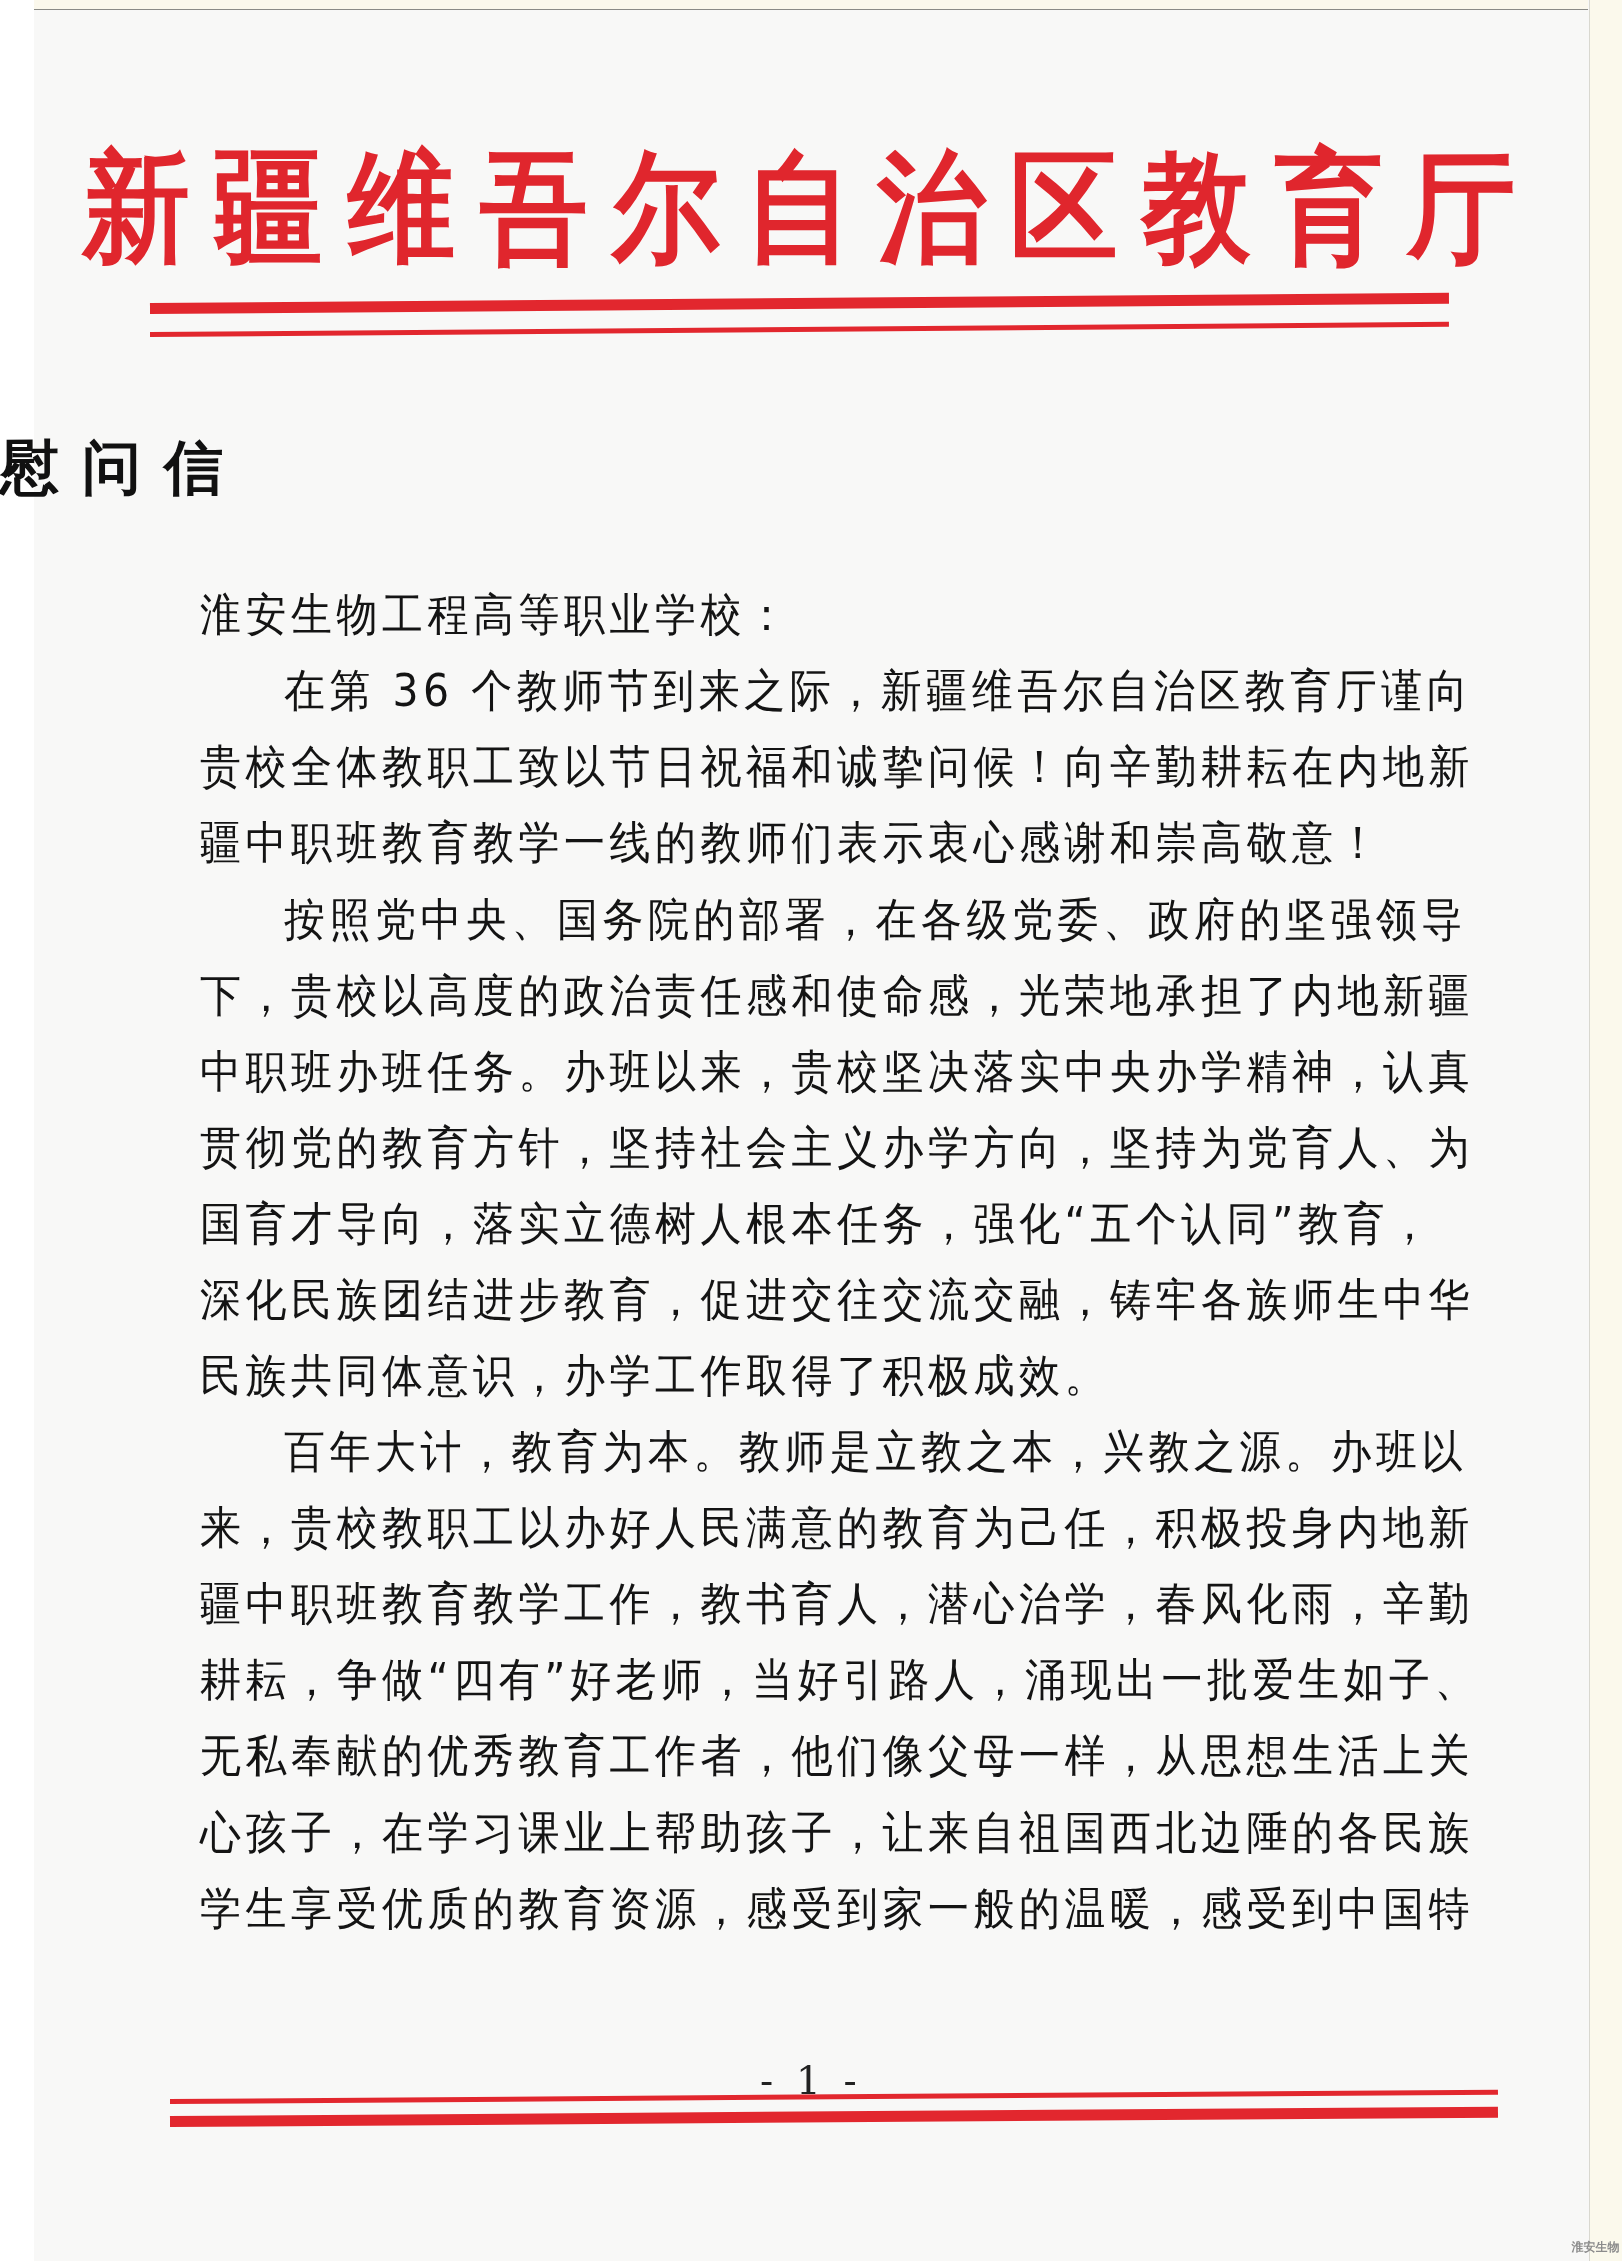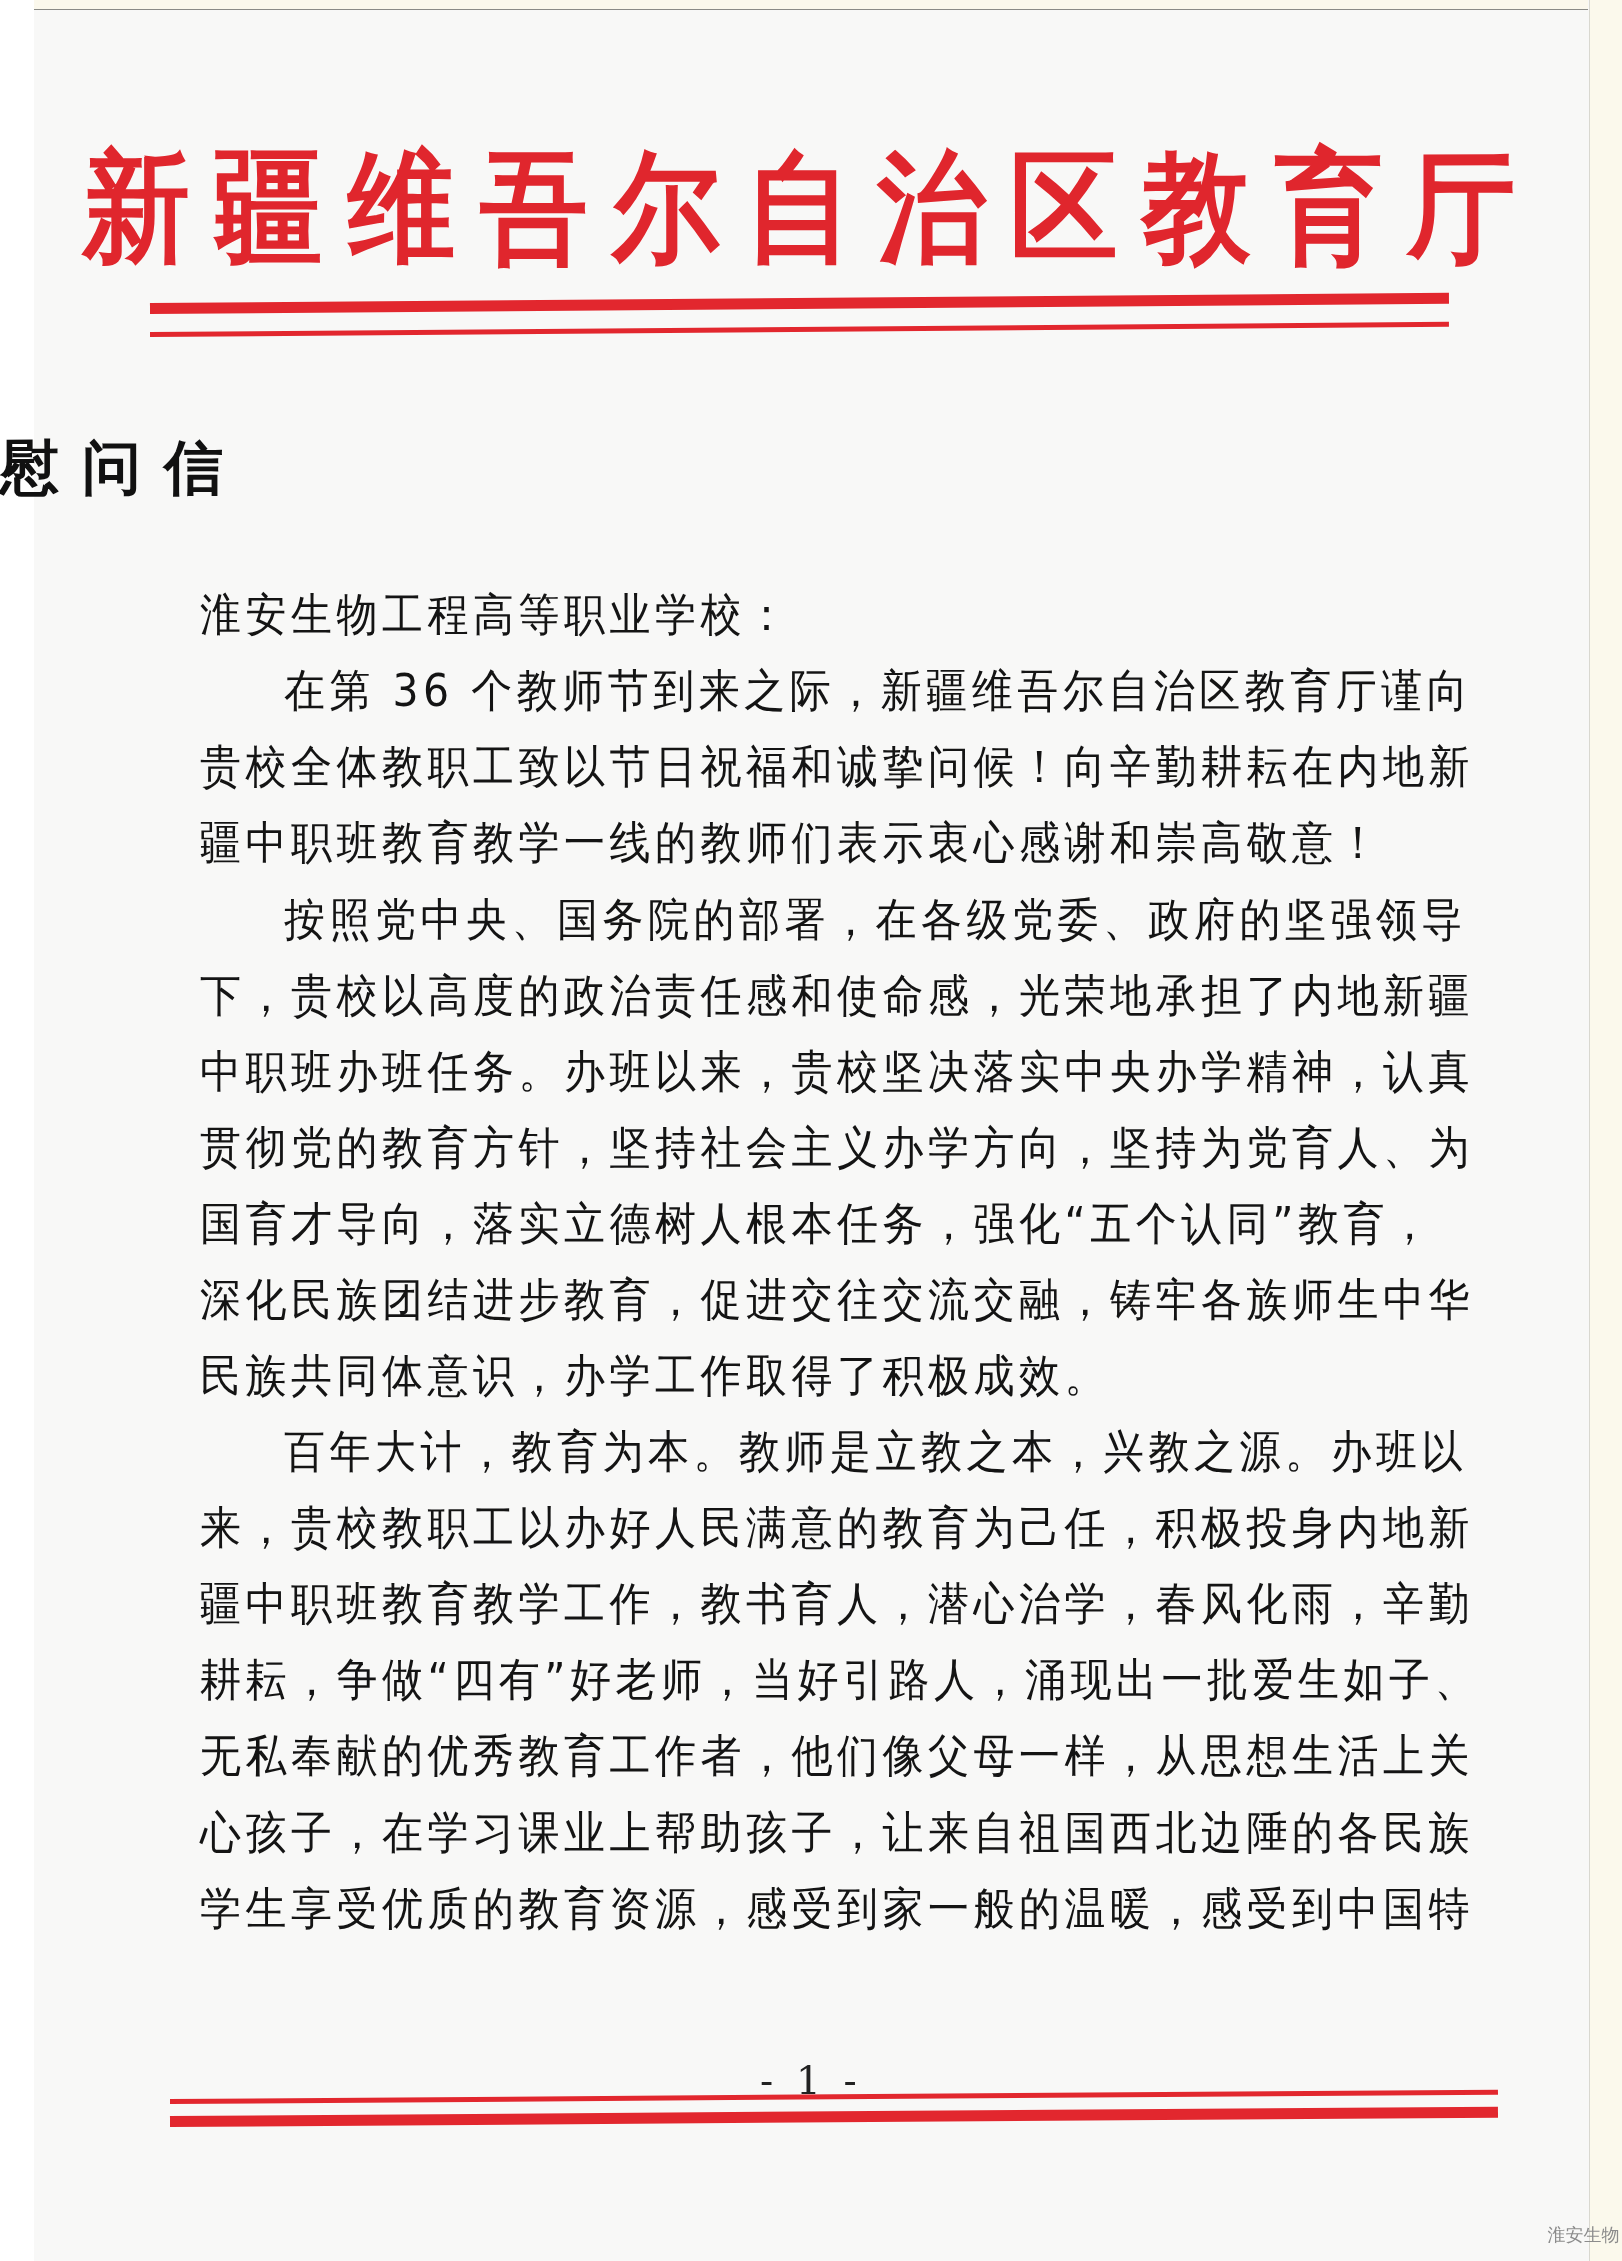--- a/index.html
+++ b/index.html
@@ -142,24 +142,25 @@
       top: 2116px;
       width: 1328px;
       height: 11px;
       background: #e2272e;
       transform: rotate(-0.4deg);
       transform-origin: left center;
     }
     .watermark {
       position: absolute;
       right: 2.6px;
-      bottom: 14px;
+      bottom: 5px;
       font-family: "DejaVu Sans", "Liberation Sans", sans-serif;
-      font-size: 18px;
+      font-size: 12px;
       color: #8c8c8c;
+      font-weight: bold;
     }
   </style>
 </head>
 <body>
 
 <div class="left-margin"></div>
 <div class="top-edge"></div>
 <div class="page"></div>
 <div class="right-strip"></div>
 

